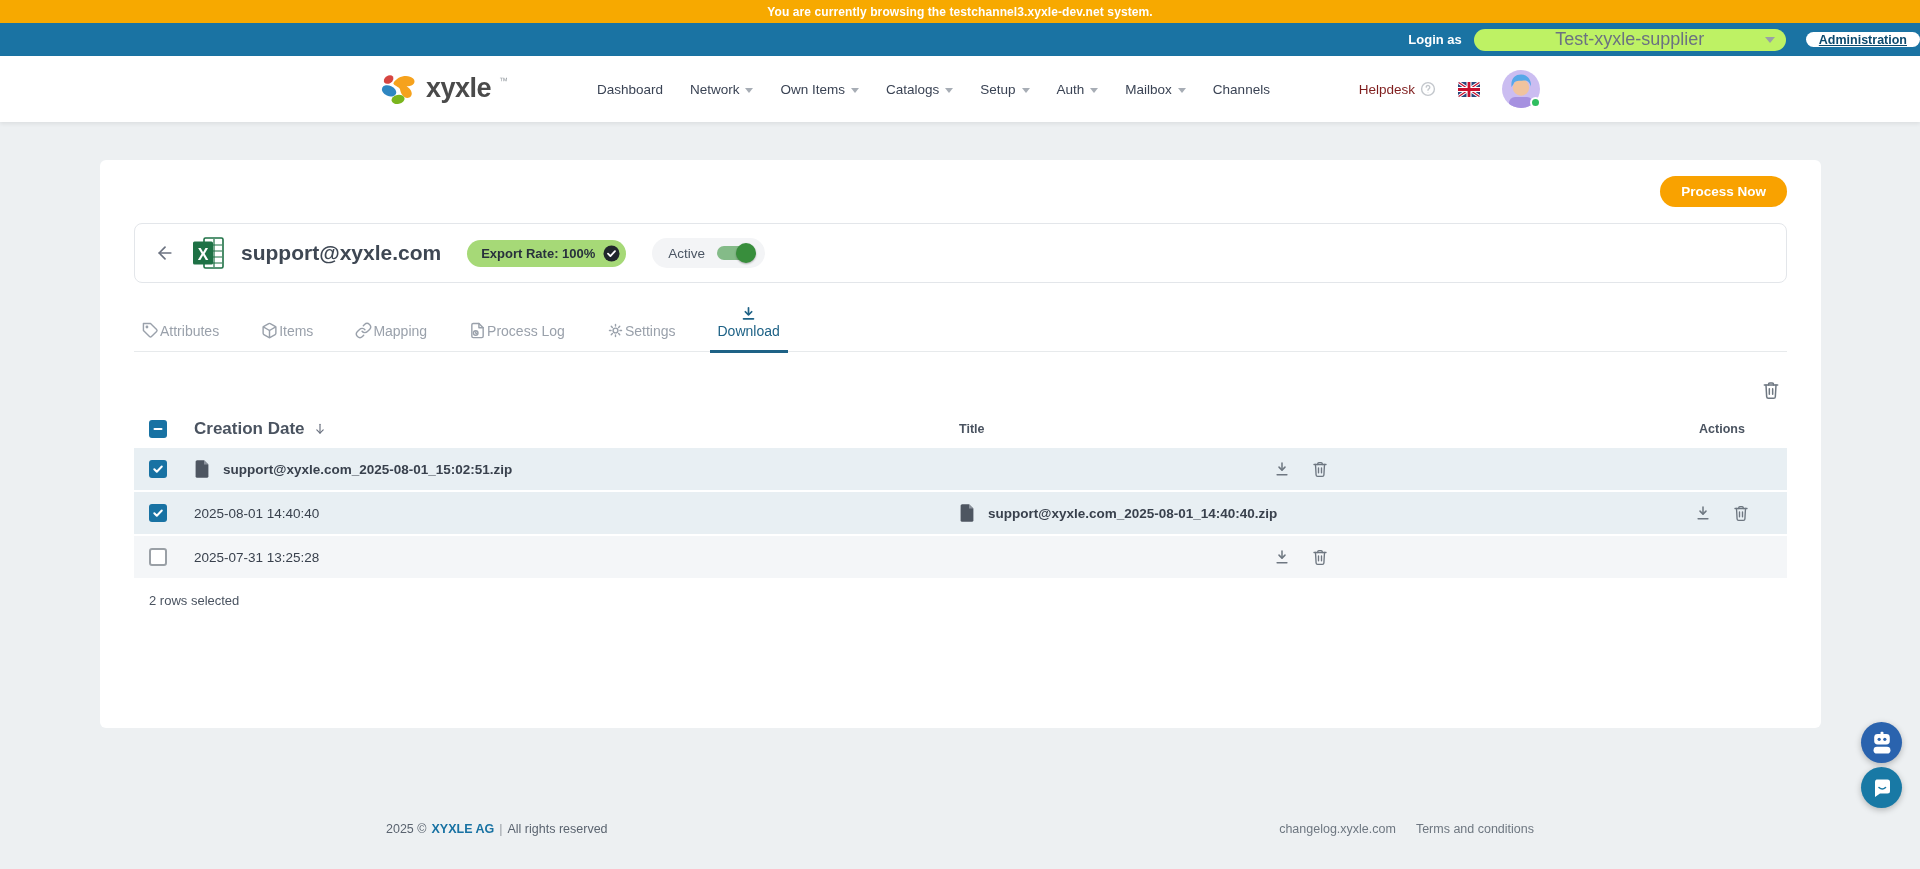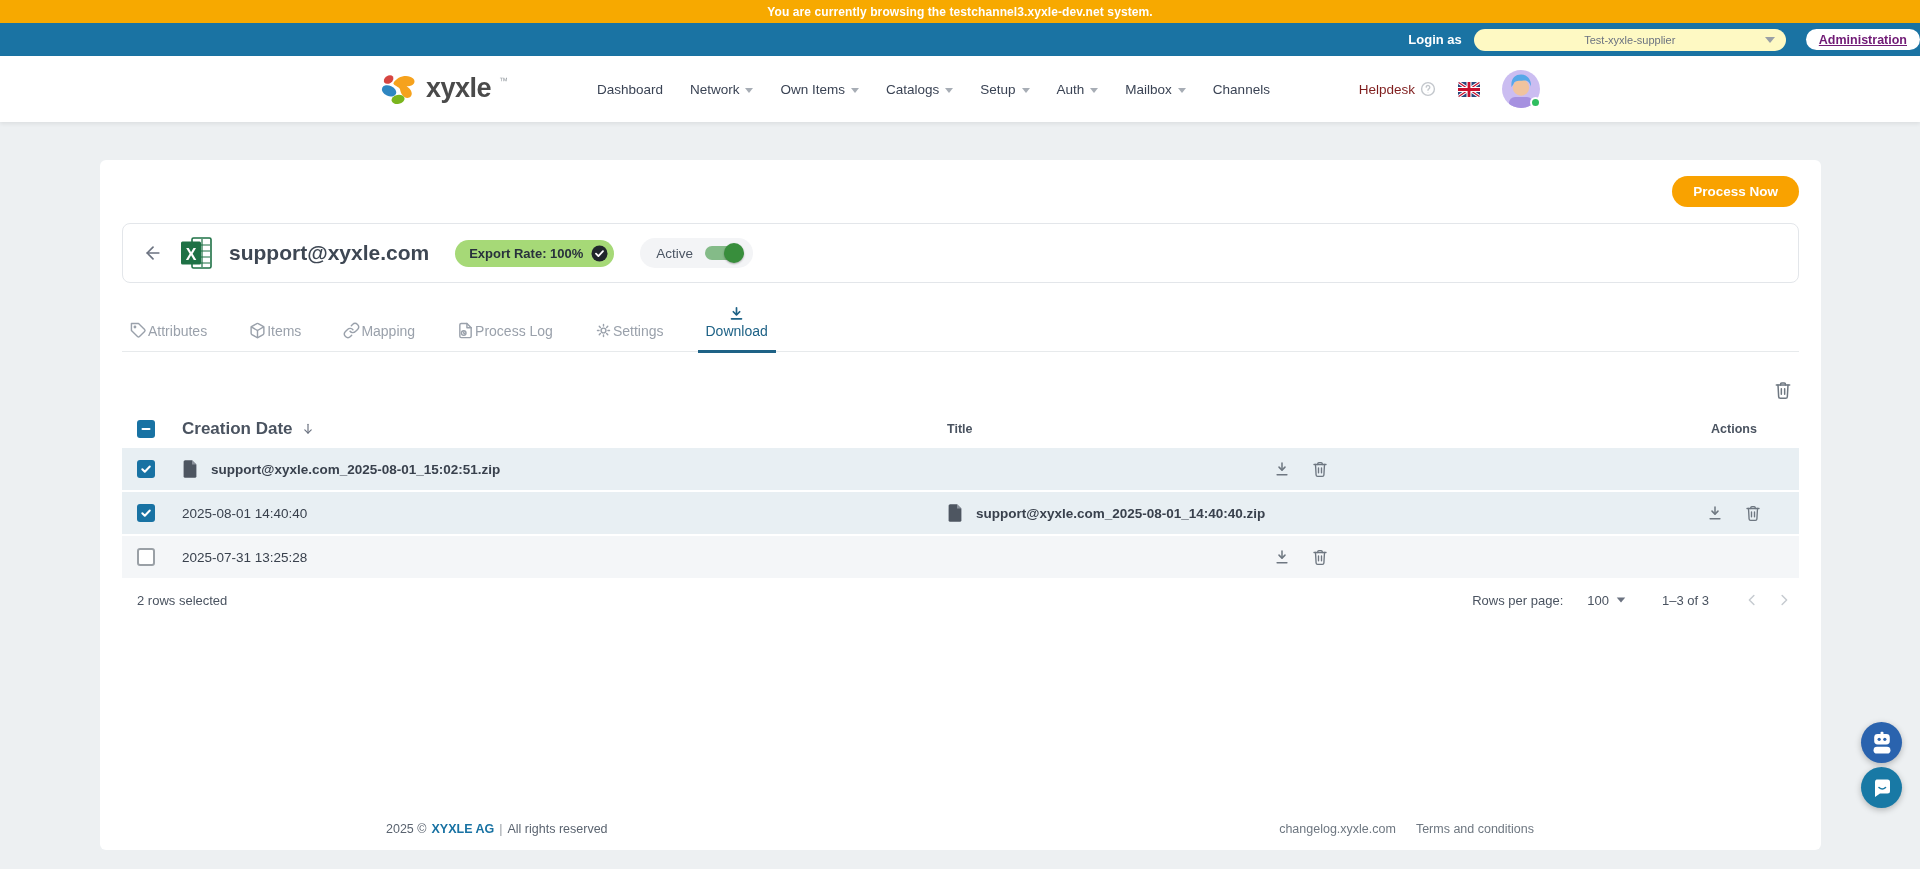--- a/index.html
+++ b/index.html
@@ -20,29 +20,29 @@
     font-size:12px; font-weight:bold; letter-spacing:.1px;
   }
 
   
   .admin-bar {
     height:33px; background:#1A73A3;
     display:flex; align-items:center; justify-content:flex-end; gap:12px;
   }
   .login-as-label { color:#fff; font-size:13px; font-weight:bold; }
   .supplier-select {
-    width:312px; height:22px; background:#fef9c3; border-radius:12px;
+    width:312px; height:22px; background:#bef264; border-radius:12px;
     display:flex; align-items:center; justify-content:center;
-    font-size:11px; color:#6B7280; position:relative; cursor:pointer;
+    font-size:18px; color:#6B7280; position:relative; cursor:pointer;
   }
   .supplier-select .caret { position:absolute; right:11px; top:8px; }
   .caret { width:0; height:0; border-left:5px solid transparent; border-right:5px solid transparent; border-top:6px solid #9AA0A6; }
   .admin-btn {
-    height:21px; padding:0 13px; background:#fff; border:none; border-radius:12px;
-    font-family:inherit; font-size:12.5px; font-weight:bold; color:#701a75;
+    height:15px; padding:0 13px; background:#fff; border:none; border-radius:12px;
+    font-family:inherit; font-size:12.5px; font-weight:bold; color:#0c4a6e;
     text-decoration:underline; display:flex; align-items:center; cursor:pointer; margin-left:8px;
   }
 
   
   .app-header {
     height:66px; background:#fff; box-shadow:0 2px 4px rgba(0,0,0,.07);
     position:relative; z-index:5;
   }
   .header-inner {
     width:1160px; height:100%; margin:0 auto;
@@ -59,22 +59,22 @@
   .flag-btn { cursor:pointer; border-radius:2px; overflow:hidden; }
   .avatar-wrap { position:relative; width:38px; height:38px; cursor:pointer; }
   .avatar-wrap .status-dot {
     position:absolute; right:-1px; bottom:0; width:11px; height:11px; border-radius:50%;
     background:#2FBE5F; border:2px solid #fff;
   }
 
   
   .content { position:relative; height:747px; }
   .card {
-    position:absolute; left:100px; top:38px; width:1721px; height:690px;
-    background:#fff; border-radius:6px; padding:0 22px;
+    position:absolute; left:100px; top:38px; width:1721px; height:568px;
+    background:#fff; border-radius:6px; padding:0 34px;
   }
 
   .process-row { display:flex; justify-content:flex-end; padding-top:16px; }
   .process-btn {
     height:31px; padding:0 21px; border:none; border-radius:16px;
     background:#F9A200; color:#fff; font-family:inherit; font-size:13.5px; font-weight:bold;
     cursor:pointer;
   }
 
   .title-panel {
@@ -488,38 +488,20 @@
                 <path d="M9 6V5a1.5 1.5 0 0 1 1.5-1.5h3A1.5 1.5 0 0 1 15 5v1"></path>
                 <path d="M6 6l.8 14a2 2 0 0 0 2 1.9h6.4a2 2 0 0 0 2-1.9L18 6"></path>
                 <path d="M10 10.5v6.5 M14 10.5v6.5"></path>
               </svg>
           </button>
         </div>
       </div>
 
       <div class="table-footer">
         <span class="tf-left">2 rows selected</span>
-        <div class="tf-right">
-          <span>Rows per page:</span>
-          <span class="rpp-select">
-            <span>100</span>
-            <span class="caret"></span>
-          </span>
-          <span class="range-text">1–3 of 3</span>
-          <button class="page-btn">
-            <svg width="18" height="18" viewBox="0 0 24 24" fill="none" stroke="currentColor" stroke-width="2" stroke-linecap="round" stroke-linejoin="round">
-                <path d="M14.5 6l-6 6 6 6"></path>
-              </svg>
-          </button>
-          <button class="page-btn">
-            <svg width="18" height="18" viewBox="0 0 24 24" fill="none" stroke="currentColor" stroke-width="2" stroke-linecap="round" stroke-linejoin="round">
-                <path d="M9.5 6l6 6-6 6"></path>
-              </svg>
-          </button>
-        </div>
       </div>
     </div>
   </div>
 
   <div class="page-footer">
     <div class="pf-left">
       <span>2025 ©</span>
       <a class="pf-company">XYXLE AG</a>
       <span class="pf-divider">|</span>
       <span>All rights reserved</span>

